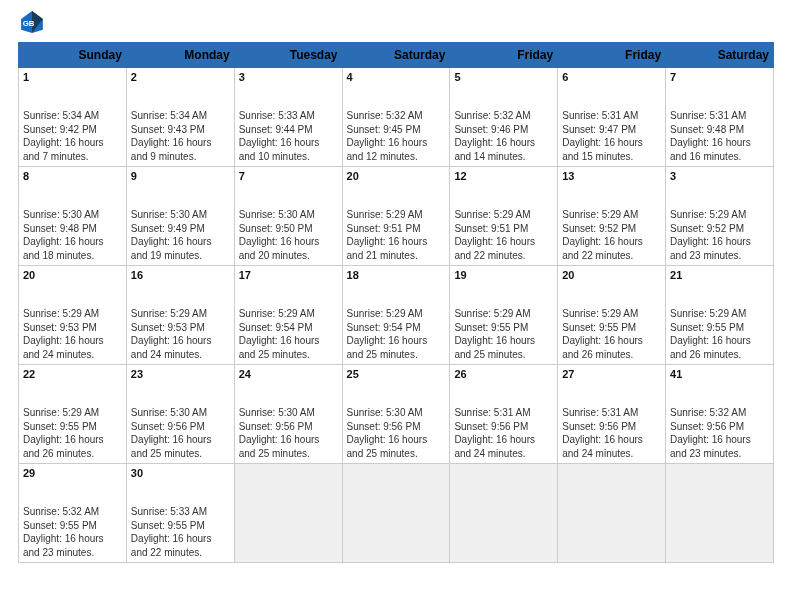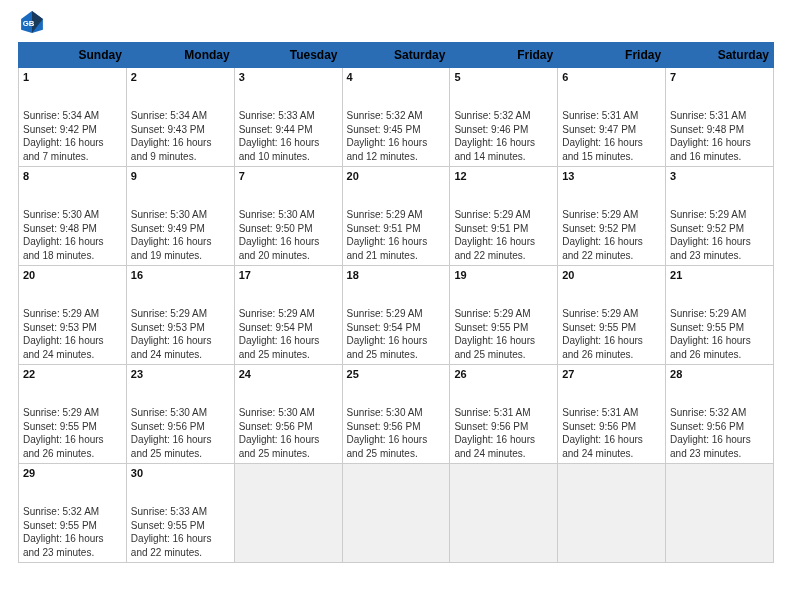--- a/index.html
+++ b/index.html
@@ -321,21 +321,21 @@
 and 24 minutes.</div>
           </td>
           <td>
             <span class="day-num">27</span>
             <div class="day-info" style="white-space: pre-line;">Sunrise: 5:31 AM
 Sunset: 9:56 PM
 Daylight: 16 hours
 and 24 minutes.</div>
           </td>
           <td>
-            <span class="day-num">28</span>
+            <span class="day-num">41</span>
             <div class="day-info" style="white-space: pre-line;">Sunrise: 5:32 AM
 Sunset: 9:56 PM
 Daylight: 16 hours
 and 23 minutes.</div>
           </td>
         </tr>
         <tr>
           <td>
             <span class="day-num">29</span>
             <div class="day-info" style="white-space: pre-line;">Sunrise: 5:32 AM

